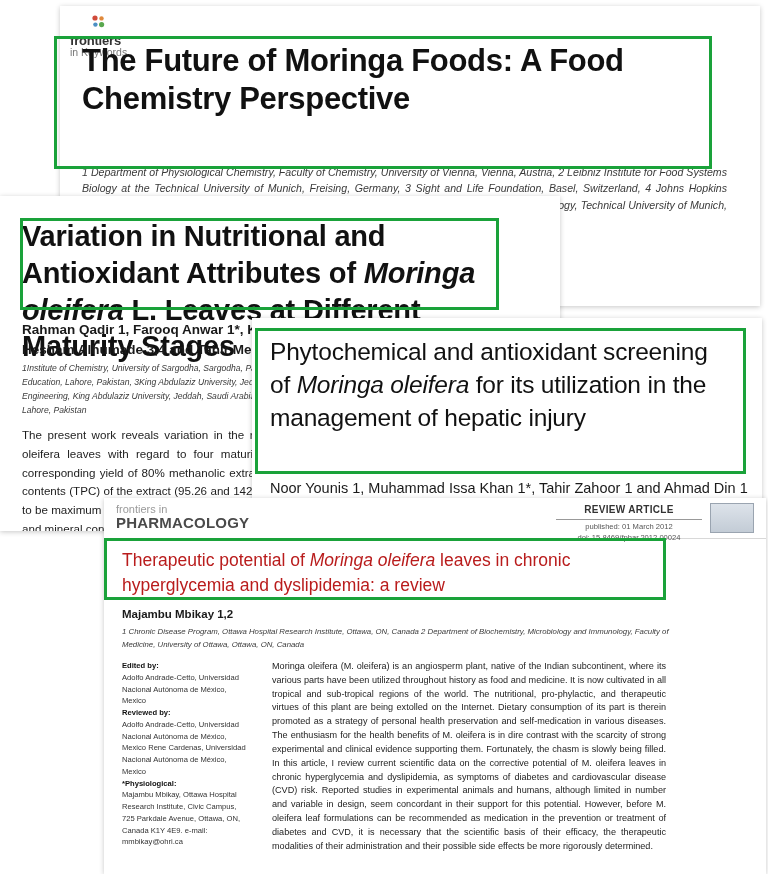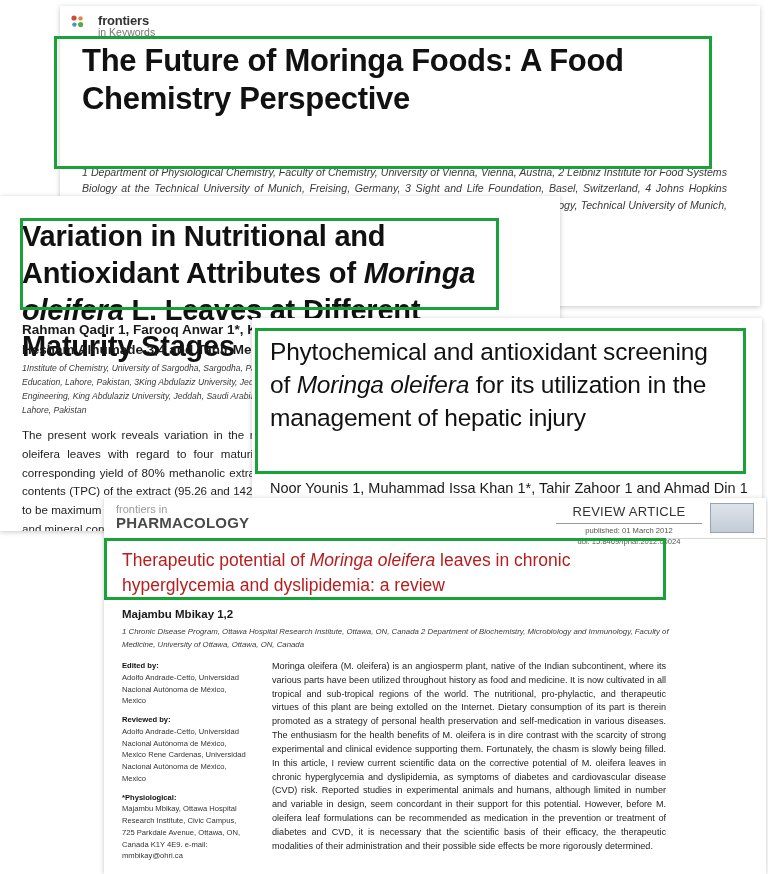--- a/index.html
+++ b/index.html
@@ -44,22 +44,23 @@
     left: 60px;
     top: 6px;
     width: 700px;
     height: 300px;
   }
   #paper1 .brand {
     position: absolute;
     left: 10px;
     top: 8px;
     display: flex;
-    align-items: flex-start;
-    gap: 13px;
+    align-items: center;
+    gap: 5px;
+    flex-direction: column;
   }
   #paper1 .brand-logo {
     width: 15px;
     height: 15px;
     position: relative;
   }
   #paper1 .brand-text {
     line-height: 1.0;
   }
   #paper1 .brand-text .b1 {
@@ -233,22 +234,22 @@
     right: 64px;
     top: 5px;
     width: 146px;
     text-align: center;
     font-size: 7.6px;
     color: #333333;
     line-height: 1.45;
   }
   .p4-meta .mt {
     display: block;
-    font-size: 13px;
-    font-weight: normal;
+    font-size: 10px;
+    font-weight: bold;
     letter-spacing: 0.3px;
     border-bottom: 1px solid #999;
     padding-bottom: 1px;
     margin-bottom: 1px;
   }
   .p4-meta .sm { color: #555555; }
   .p4-stamp {
     position: absolute;
     right: 12px;
     top: 5px;
@@ -292,21 +293,20 @@
     top: 162px;
     width: 128px;
     font-size: 7.6px;
     color: #333333;
     line-height: 1.55;
   }
   .p4-col-left .lbl {
     font-weight: bold;
     color: #111111;
     display: block;
-    margin-top: 7px;
   }
   .p4-col-left .lbl:first-child { margin-top: 0; }
   .p4-col-left .blk { display: block; }
 
   .p4-abstract {
     position: absolute;
     left: 168px;
     top: 162px;
     width: 394px;
     font-size: 9.1px;

